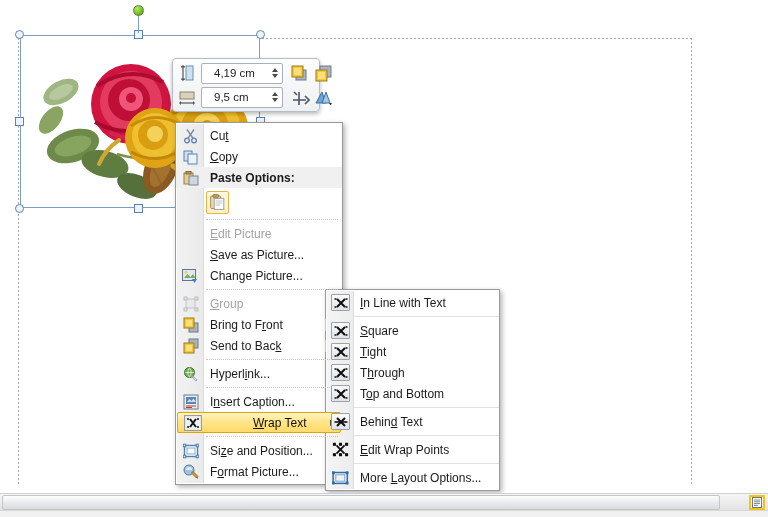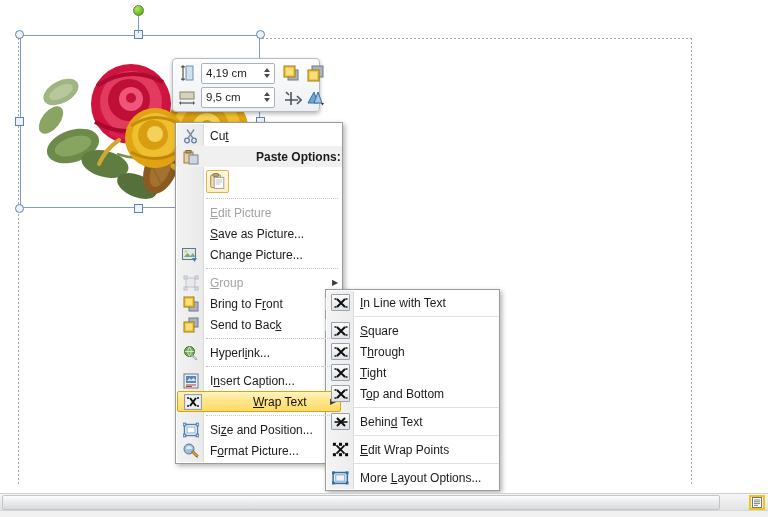--- a/index.html
+++ b/index.html
@@ -83,21 +83,21 @@
     gap: 2px;
   }
   .mt-col { display: flex; flex-direction: column; gap: 3px; }
   .mt-row { display: flex; align-items: center; gap: 3px; }
   .spin-box {
     display: flex; align-items: center;
     height: 21px;
     background: #fff;
     border: 1px solid #a9b1ba;
     border-radius: 2px;
-    padding: 0 1px 0 4px;
+    padding: 0 1px 0 12px;
     justify-content: space-between;
   }
   .spin-box .val {
     font-size: 11.5px; color: #1b1b1b;
     width: 56px;
     font-family: "Liberation Sans", sans-serif;
   }
   .spin-arrows {
     display: flex; flex-direction: column;
     justify-content: center; align-items: center;
@@ -164,21 +164,21 @@
   .mi.disabled .lbl { color: #a3a3a3; }
   .mi.hilite {
     background: linear-gradient(to bottom,#fff5c4,#ffe58a 45%,#ffda6b);
     border: 1px solid #e0a300;
     border-radius: 2px;
     height: 21px;
     margin: 0 1px;
   }
   .mi.hilite .lbl { color: #111; margin-left: 41px; }
   .mi.header-row .lbl { font-weight: bold; }
-  .mi.header-row { background: #f0f0f0; gap: 46px; }
+  .mi.header-row { background: #f0f0f0; }
 
   .msep {
     height: 0; border-top: 1px dotted #c4c4c4;
     margin: 3px 4px 3px 30px;
     position: relative; z-index: 2;
   }
   #sub-menu .msep-solid {
     height: 0; border-top: 1px solid #e1e1e1;
     margin: 3px 0 3px 28px;
     position: relative; z-index: 2;
@@ -426,20 +426,29 @@
       <span class="ico">
         <svg width="16" height="16" viewBox="0 0 16 16">
           <circle cx="4" cy="12.5" r="2.3" fill="none" stroke="#5a7fad" stroke-width="1.3"></circle>
           <circle cx="11" cy="12.5" r="2.3" fill="none" stroke="#5a7fad" stroke-width="1.3"></circle>
           <path d="M4.5 11 L11 1.5 M10.5 11 L4 1.5" stroke="#7a8ea6" stroke-width="1.4" fill="none"></path>
         </svg>
       </span>
       <span class="lbl">Cu<u>t</u></span>
     </div>
 
+    <div class="mi">
+      <span class="ico">
+        <svg width="16" height="16" viewBox="0 0 16 16">
+          <rect x="1" y="2" width="8" height="10" fill="#cfe0f2" stroke="#5d82ad"></rect>
+          <rect x="5" y="5" width="9" height="10" fill="#eaf2fb" stroke="#5d82ad"></rect>
+        </svg>
+      </span>
+      <span class="lbl"><u>C</u>opy</span>
+    </div>
 
     <div class="mi header-row">
       <span class="ico">
         <svg width="16" height="16" viewBox="0 0 16 16">
           <rect x="1" y="3" width="9" height="11" fill="#e6cf9a" stroke="#9a7e3c"></rect>
           <rect x="3" y="1.5" width="5" height="2.5" fill="#b9a06a" stroke="#7e6730"></rect>
           <rect x="6" y="6" width="9" height="9" fill="#cfd6de" stroke="#7a848f"></rect>
         </svg>
       </span>
       <span class="lbl">Paste Options:</span>
@@ -622,33 +631,33 @@
 
     <div class="mi">
       <span class="ico">
         <span class="wrapbox">
           <svg width="14" height="12" viewBox="0 0 14 12">
             <path d="M3 2 l8 8 M11 2 l-8 8" stroke="#0f0f0f" stroke-width="2"></path>
             <path d="M0.5 2 h2 M11.5 2 h2 M0.5 10 h2 M11.5 10 h2" stroke="#0f0f0f" stroke-width="1.6"></path>
           </svg>
         </span>
       </span>
-      <span class="lbl">T<u>h</u>rough</span>
+      <span class="lbl"><u>T</u>ight</span>
     </div>
 
     <div class="mi">
       <span class="ico">
         <span class="wrapbox">
           <svg width="14" height="12" viewBox="0 0 14 12">
             <path d="M3 2 l8 8 M11 2 l-8 8" stroke="#0f0f0f" stroke-width="2"></path>
             <path d="M0.5 2 h2 M11.5 2 h2 M0.5 10 h2 M11.5 10 h2" stroke="#0f0f0f" stroke-width="1.6"></path>
           </svg>
         </span>
       </span>
-      <span class="lbl"><u>T</u>ight</span>
+      <span class="lbl">T<u>h</u>rough</span>
     </div>
 
     <div class="mi">
       <span class="ico">
         <span class="wrapbox">
           <svg width="14" height="12" viewBox="0 0 14 12">
             <path d="M3 2 l8 8 M11 2 l-8 8" stroke="#0f0f0f" stroke-width="2"></path>
             <path d="M0.5 2 h2 M11.5 2 h2 M0.5 10 h2 M11.5 10 h2" stroke="#0f0f0f" stroke-width="1.6"></path>
           </svg>
         </span>

